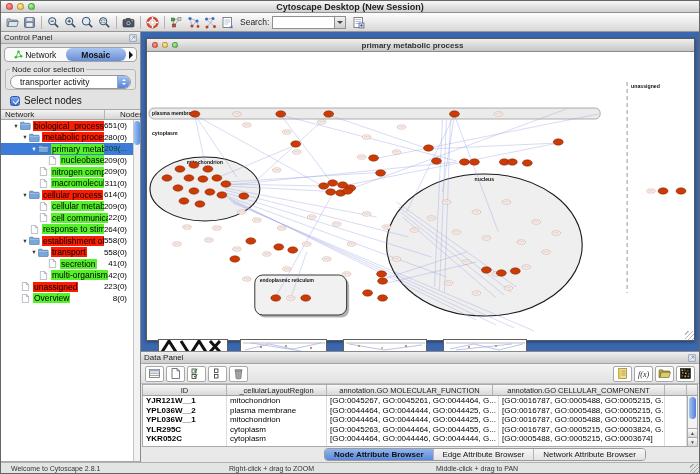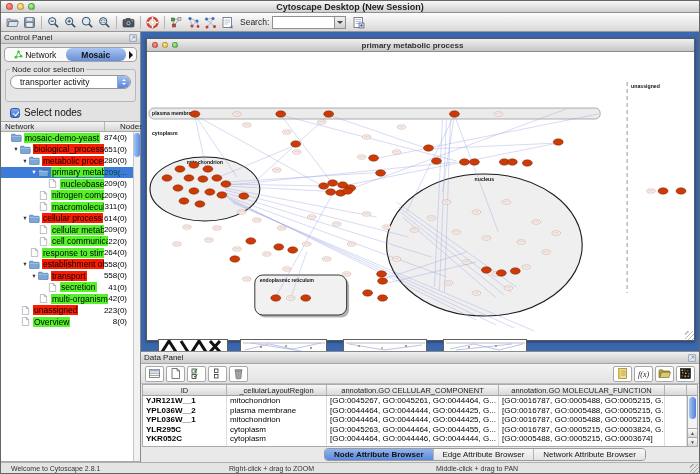--- a/index.html
+++ b/index.html
@@ -42,21 +42,21 @@
   .panel-header .flex { flex:1; }
   .panel-header svg { width:8px; height:8px; }
   #cp-tabs { display:flex; align-items:center; margin:3px 3px 2px; height:15px; background:#fafafa;
     border:1px solid #a3a3a3; border-radius:4px; overflow:hidden; }
   .cp-tab { flex:1; height:100%; display:flex; align-items:center; justify-content:center; gap:2px;
     font-size:8.5px; color:#111; }
   .cp-tab svg { width:9px; height:9px; }
   .cp-tab.sel { background:linear-gradient(#a9c5f1,#678fd8); border-radius:6px; font-weight:bold; }
   #cp-tab-arrow { width:10px; display:flex; justify-content:center; }
   #cp-tab-arrow:after { content:""; border:4px solid transparent; border-left-color:#111; margin-left:4px; }
-  #color-group { margin:1px 4px 2px; border:1px solid #b8b8b8; border-radius:3px; padding:1px 4px 12px; background:#e6e6e6; }
+  #color-group { margin:1px 4px 2px; border:1px solid #b8b8b8; border-radius:3px; padding:1px 4px 0; background:#e6e6e6; }
   #color-group legend { font-size:8px; color:#222; padding:0 2px; }
   #color-select { position:relative; height:14px; background:#fff; border:1px solid #979797; border-radius:7px;
     display:flex; align-items:center; font-size:8.5px; color:#111; padding-left:9px; overflow:hidden; }
   #color-select .cap { position:absolute; right:0; top:0; bottom:0; width:13px;
     background:linear-gradient(#a5c2f2,#5784d6); border-left:1px solid #8aa6d8;
     display:flex; flex-direction:column; align-items:center; justify-content:center; }
   .cap i { border:2.6px solid transparent; display:block; }
   .cap i.up { border-bottom-color:#fff; margin-bottom:1px; }
   .cap i.dn { border-top-color:#fff; margin-top:1px; }
   #select-nodes-row { display:flex; align-items:center; gap:4px; margin:3px 0 3px 9px; }
@@ -454,28 +454,20 @@
       <div id="select-nodes-row">
         <div id="select-nodes-box"></div>
         <span>Select nodes</span>
       </div>
       <div id="tree-header">
         <div class="c1">Network</div>
         <div class="c2">Nodes</div>
       </div>
       <div id="network-tree">
         <div id="tree-rows">
-            <div class="trow" style="padding-left:2px">
-     <span class="arr"></span>
-     <svg class="ticon">
-                <use href="#ic-tfolder"></use>
-              </svg>
-     <span class="tlabel hl-green">mosaic-demo-yeast</span>
-     <span class="tcount">874(0)</span>
-   </div>
             <div class="trow" style="padding-left:11px">
      <span class="arr">▼</span>
      <svg class="ticon">
                 <use href="#ic-tfolder"></use>
               </svg>
      <span class="tlabel hl-red">biological_process</span>
      <span class="tcount">651(0)</span>
    </div>
             <div class="trow" style="padding-left:20px">
      <span class="arr">▼</span>
@@ -920,22 +912,22 @@
                 <svg>
                   <use href="#ic-attr-matrix"></use>
                 </svg>
               </div>
             </span>
         </div>
         <div id="attr-table">
           <div id="attr-head">
               <div class="hcell cw0">ID</div>
               <div class="hcell cw1">_cellularLayoutRegion</div>
+              <div class="hcell cw3">annotation.GO MOLECULAR_FUNCTION</div>
               <div class="hcell cw2">annotation.GO CELLULAR_COMPONENT</div>
-              <div class="hcell cw3">annotation.GO MOLECULAR_FUNCTION</div>
               <div class="hcell cwf"></div>
               <div style="width:10px"></div>
             </div>
           <div id="attr-rows">
               <div class="rrow">
                 <div class="rcell cw0">YJR121W__1</div>
                 <div class="rcell cw1">mitochondrion</div>
                 <div class="rcell cw2">[GO:0045267, GO:0045261, GO:0044464, G...</div>
                 <div class="rcell cw3">[GO:0016787, GO:0005488, GO:0005215, G...</div>
                 <div class="rcell cwf"></div>

